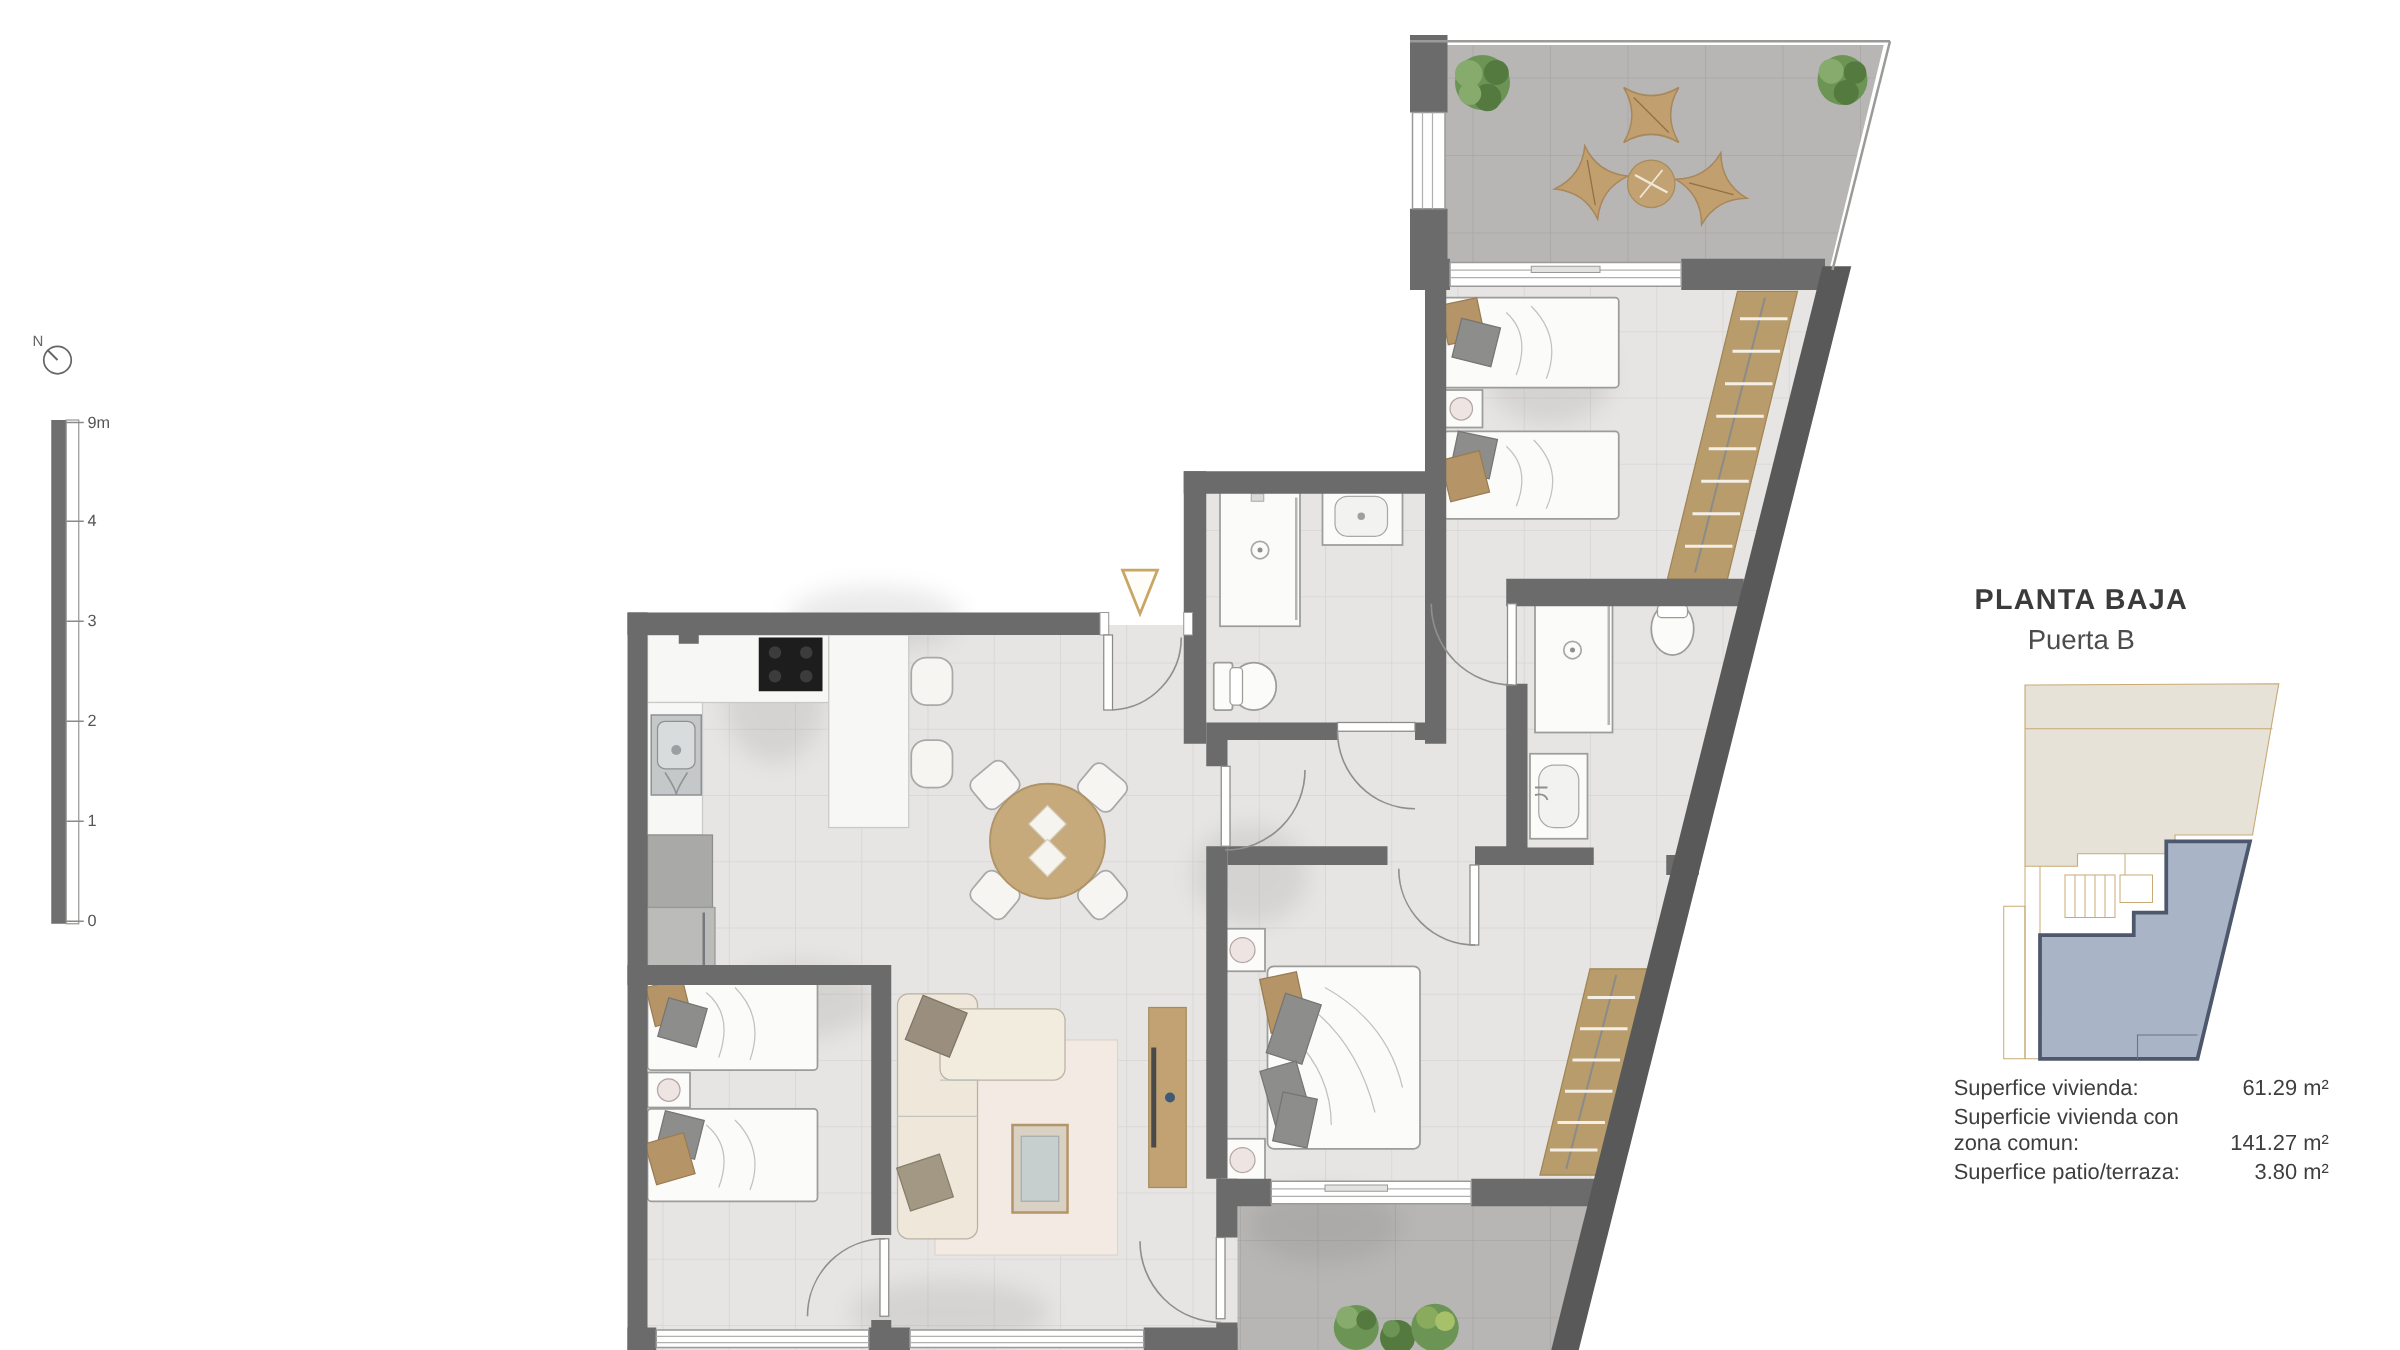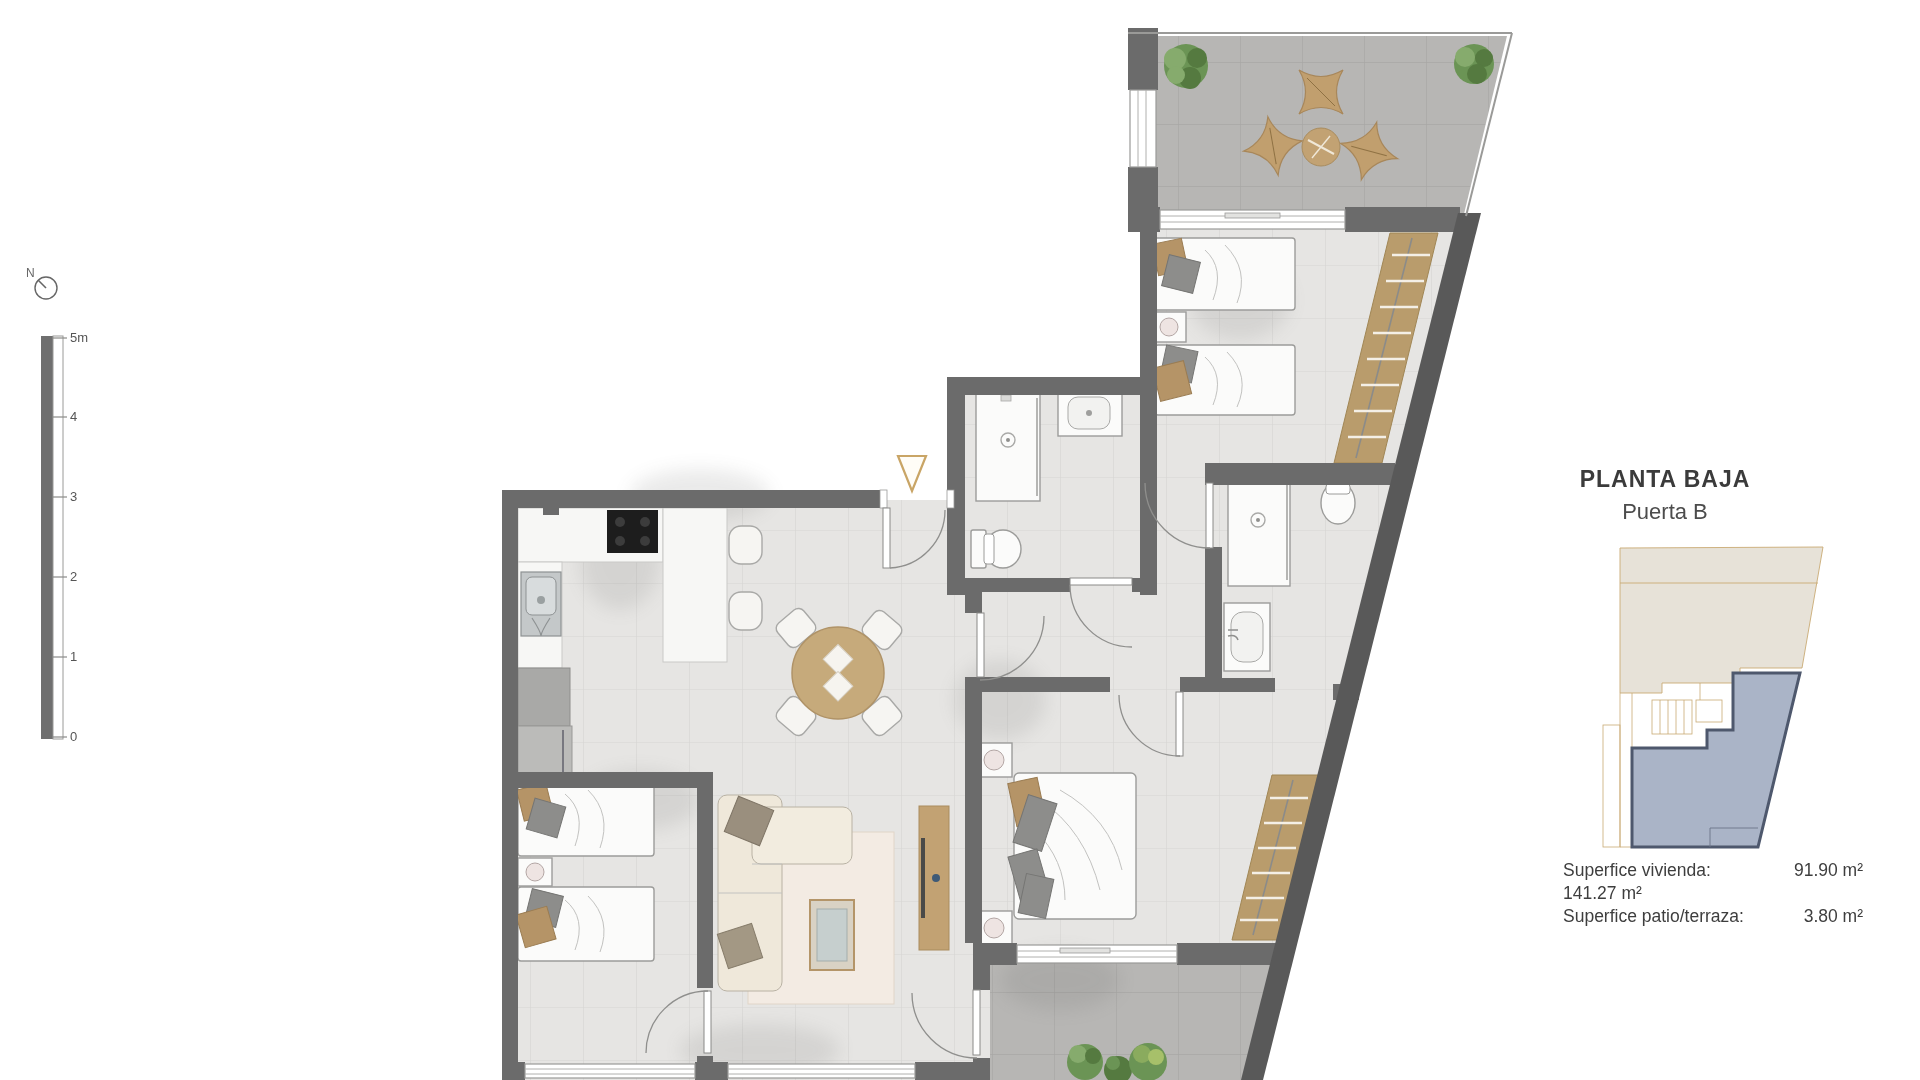--- a/index.html
+++ b/index.html
@@ -422,21 +422,21 @@
   <rect x="41" y="336" width="12" height="403" fill="#6f6f6f"></rect>
   <rect x="53" y="336" width="10" height="403" fill="#ffffff" stroke="#9a9a98" stroke-width="1"></rect>
   <line x1="53" y1="338" x2="67" y2="338" stroke="#8a8a88" stroke-width="1.2"></line>
   <line x1="53" y1="417" x2="67" y2="417" stroke="#8a8a88" stroke-width="1.2"></line>
   <line x1="53" y1="497" x2="67" y2="497" stroke="#8a8a88" stroke-width="1.2"></line>
   <line x1="53" y1="577" x2="67" y2="577" stroke="#8a8a88" stroke-width="1.2"></line>
   <line x1="53" y1="657" x2="67" y2="657" stroke="#8a8a88" stroke-width="1.2"></line>
   <line x1="53" y1="737" x2="67" y2="737" stroke="#8a8a88" stroke-width="1.2"></line>
 </svg>
 <div class="scale-labels">
-  <span style="top:330px">5m</span>
+  <span style="top:330px">9m</span>
   <span style="top:409px">4</span>
   <span style="top:489px">3</span>
   <span style="top:569px">2</span>
   <span style="top:649px">1</span>
   <span style="top:729px">0</span>
 </div>
 
 <div class="title-block">
   <div class="title">PLANTA BAJA</div>
   <div class="subtitle">Puerta B</div>
@@ -457,22 +457,23 @@
     <line x1="1632" y1="748" x2="1632" y2="693"></line>
     <line x1="1700" y1="683" x2="1700" y2="700"></line>
   </g>
   <polygon points="1733,673 1800,673 1758,847 1632,847 1632,748 1707,748 1707,730 1733,730" fill="#aab4c7" stroke="#4e586d" stroke-width="3" stroke-linejoin="miter"></polygon>
   <polyline points="1710,847 1710,828 1758,828" fill="none" stroke="#6b7488" stroke-width="0.9"></polyline>
 </svg>
 
 <div class="areas">
   <div class="area-row">
     <span class="area-label">Superfice vivienda:</span>
-    <span class="area-value">91.90 m²</span>
+    <span class="area-value">61.29 m²</span>
   </div>
   <div class="area-row">
+    <span class="area-label wrap">Superficie vivienda con zona comun:</span>
     <span class="area-value">141.27 m²</span>
   </div>
   <div class="area-row">
     <span class="area-label">Superfice patio/terraza:</span>
     <span class="area-value">3.80 m²</span>
   </div>
 </div>
 
 </body></html>

